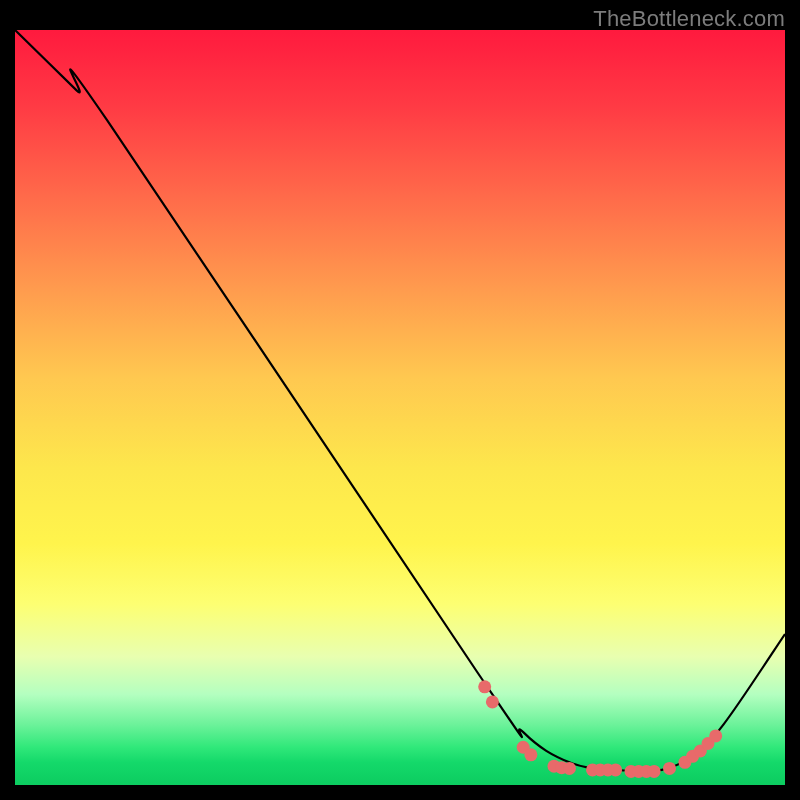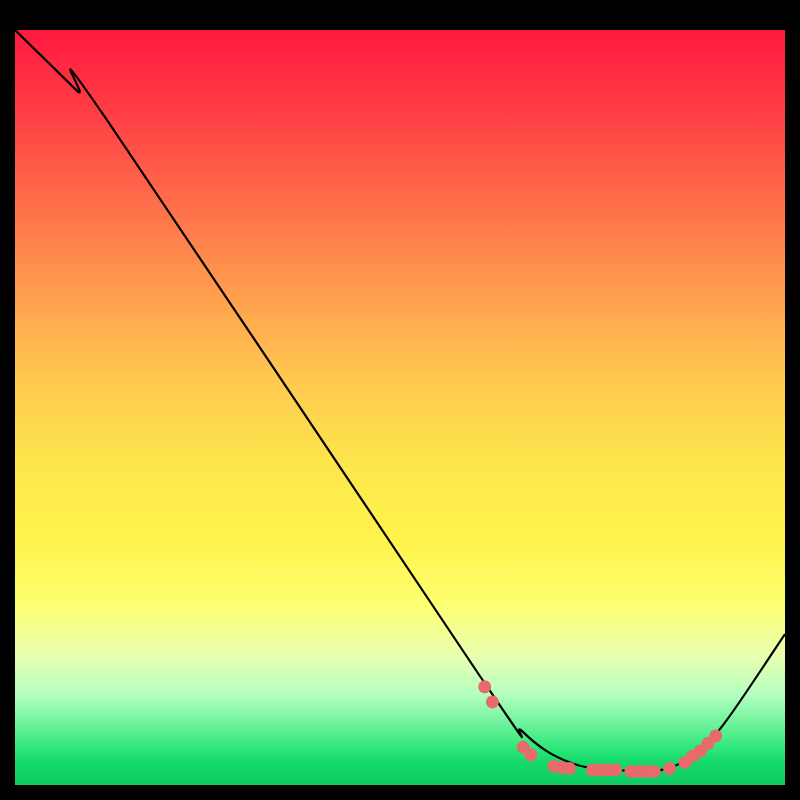--- a/index.html
+++ b/index.html
@@ -49,20 +49,21 @@
     top: 30px;
     width: 770px;
     height: 755px;
   }
 </style>
 </head>
 <body>
 
 <div class="container">
   <div class="plot-area"></div>
+  <div class="watermark">TheBottleneck.com</div>
   <svg class="overlay-svg" viewBox="0 0 770 755" preserveAspectRatio="none">
     <path id="curve-path" fill="none" stroke="#000" stroke-width="2.2" stroke-linejoin="round" d="M 0,0 C 11.088,10.871999999999996 44.968,44.09199999999997 61.6,60.39999999999998 C 78.232,76.70799999999998 20.328000000000003,-14.042999999999978 92.39999999999999,90.60000000000002 C 164.47199999999998,195.24300000000002 387.156,531.671 462,641.75 C 536.844,751.829 491.56800000000004,685.842 508.20000000000005,702.15 C 524.832,718.458 537.768,725.5550000000001 554.4,732.35 C 571.0319999999999,739.145 583.9680000000001,738.5409999999999 600.6,739.9 C 617.232,741.259 632.9399999999999,742.6179999999999 646.8,739.9 C 660.66,737.182 666.5120000000001,732.954 677.6,724.8 C 688.688,716.646 691.768,716.344 708.4,694.6 C 725.0319999999999,672.856 758.912,620.308 770,604"></path>
     <g id="marker-group">
         <circle cx="469.7" cy="656.85" r="6.5" fill="#e86a6a"></circle>
         <circle cx="477.4" cy="671.95" r="6.5" fill="#e86a6a"></circle>
         <circle cx="508.20000000000005" cy="717.25" r="6.5" fill="#e86a6a"></circle>
         <circle cx="515.9" cy="724.8" r="6.5" fill="#e86a6a"></circle>
         <circle cx="539" cy="736.125" r="6.5" fill="#e86a6a"></circle>
         <circle cx="546.6999999999999" cy="737.635" r="6.5" fill="#e86a6a"></circle>
         <circle cx="554.4" cy="738.39" r="6.5" fill="#e86a6a"></circle>

